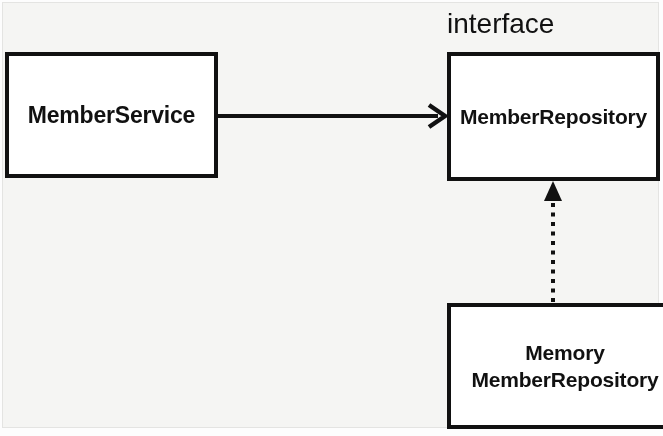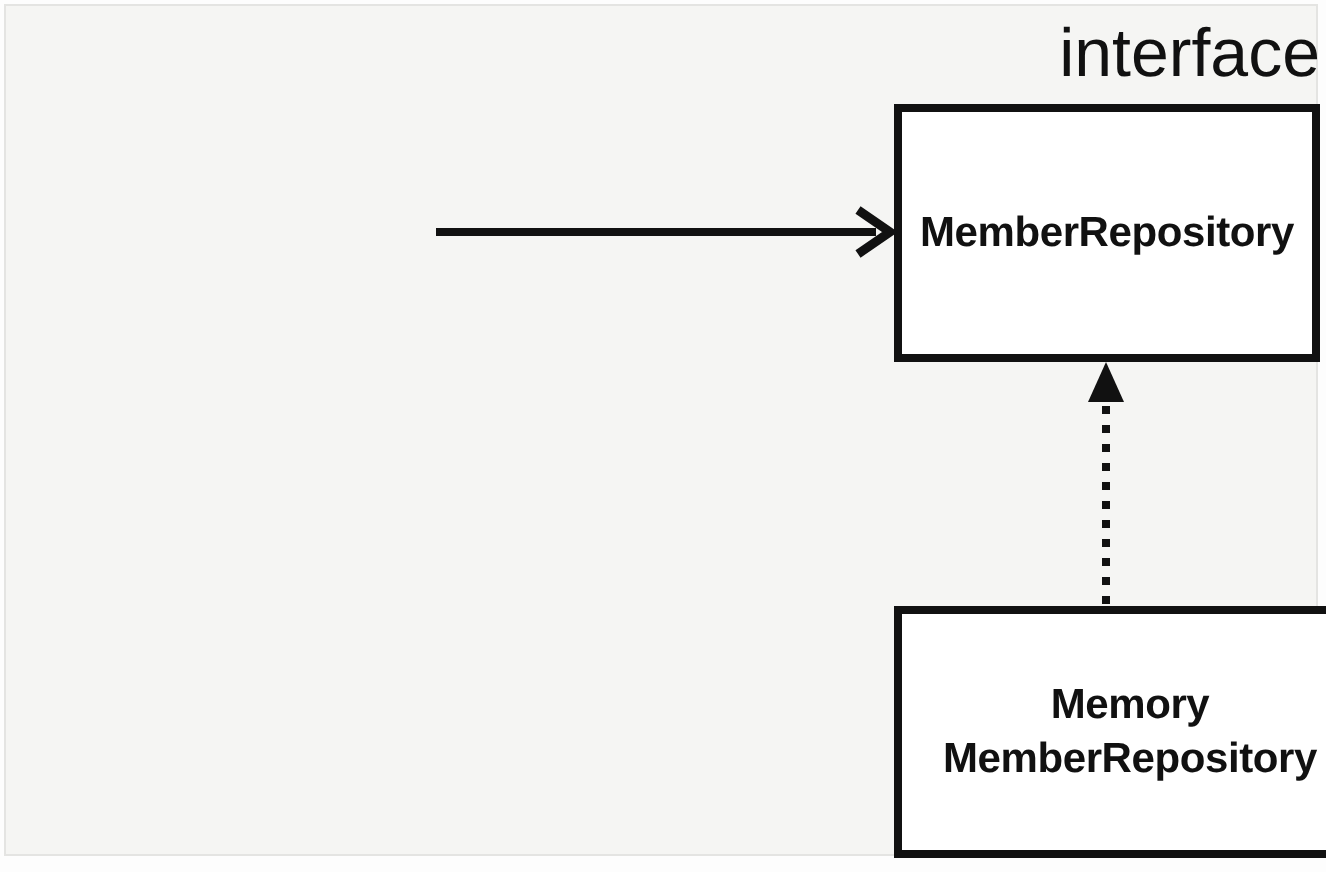--- a/index.html
+++ b/index.html
@@ -58,22 +58,22 @@
     width: 236px;
     height: 126px;
     font-size: 21px;
     line-height: 27px;
   }
   .interface-label {
     position: absolute;
     left: 447px;
     top: 8px;
     width: 213px;
-    text-align: right;
-    font-size: 34px;
+    text-align: left;
+    font-size: 28px;
     font-weight: 400;
     color: #111111;
     letter-spacing: 0px;
   }
   .edges-overlay {
     position: absolute;
     left: 0;
     top: 0;
     width: 663px;
     height: 436px;
@@ -81,20 +81,23 @@
   }
 </style>
 </head>
 <body>
 
 <div class="canvas">
   <div class="slide"></div>
 
   <div class="interface-label">interface</div>
 
+  <div class="node" id="node-member-service">
+    <span>MemberService</span>
+  </div>
 
   <div class="node" id="node-member-repository">
     <span>MemberRepository</span>
   </div>
 
   <div class="node" id="node-memory-member-repository">
     <span>Memory</span>
     <span>MemberRepository</span>
   </div>
 

